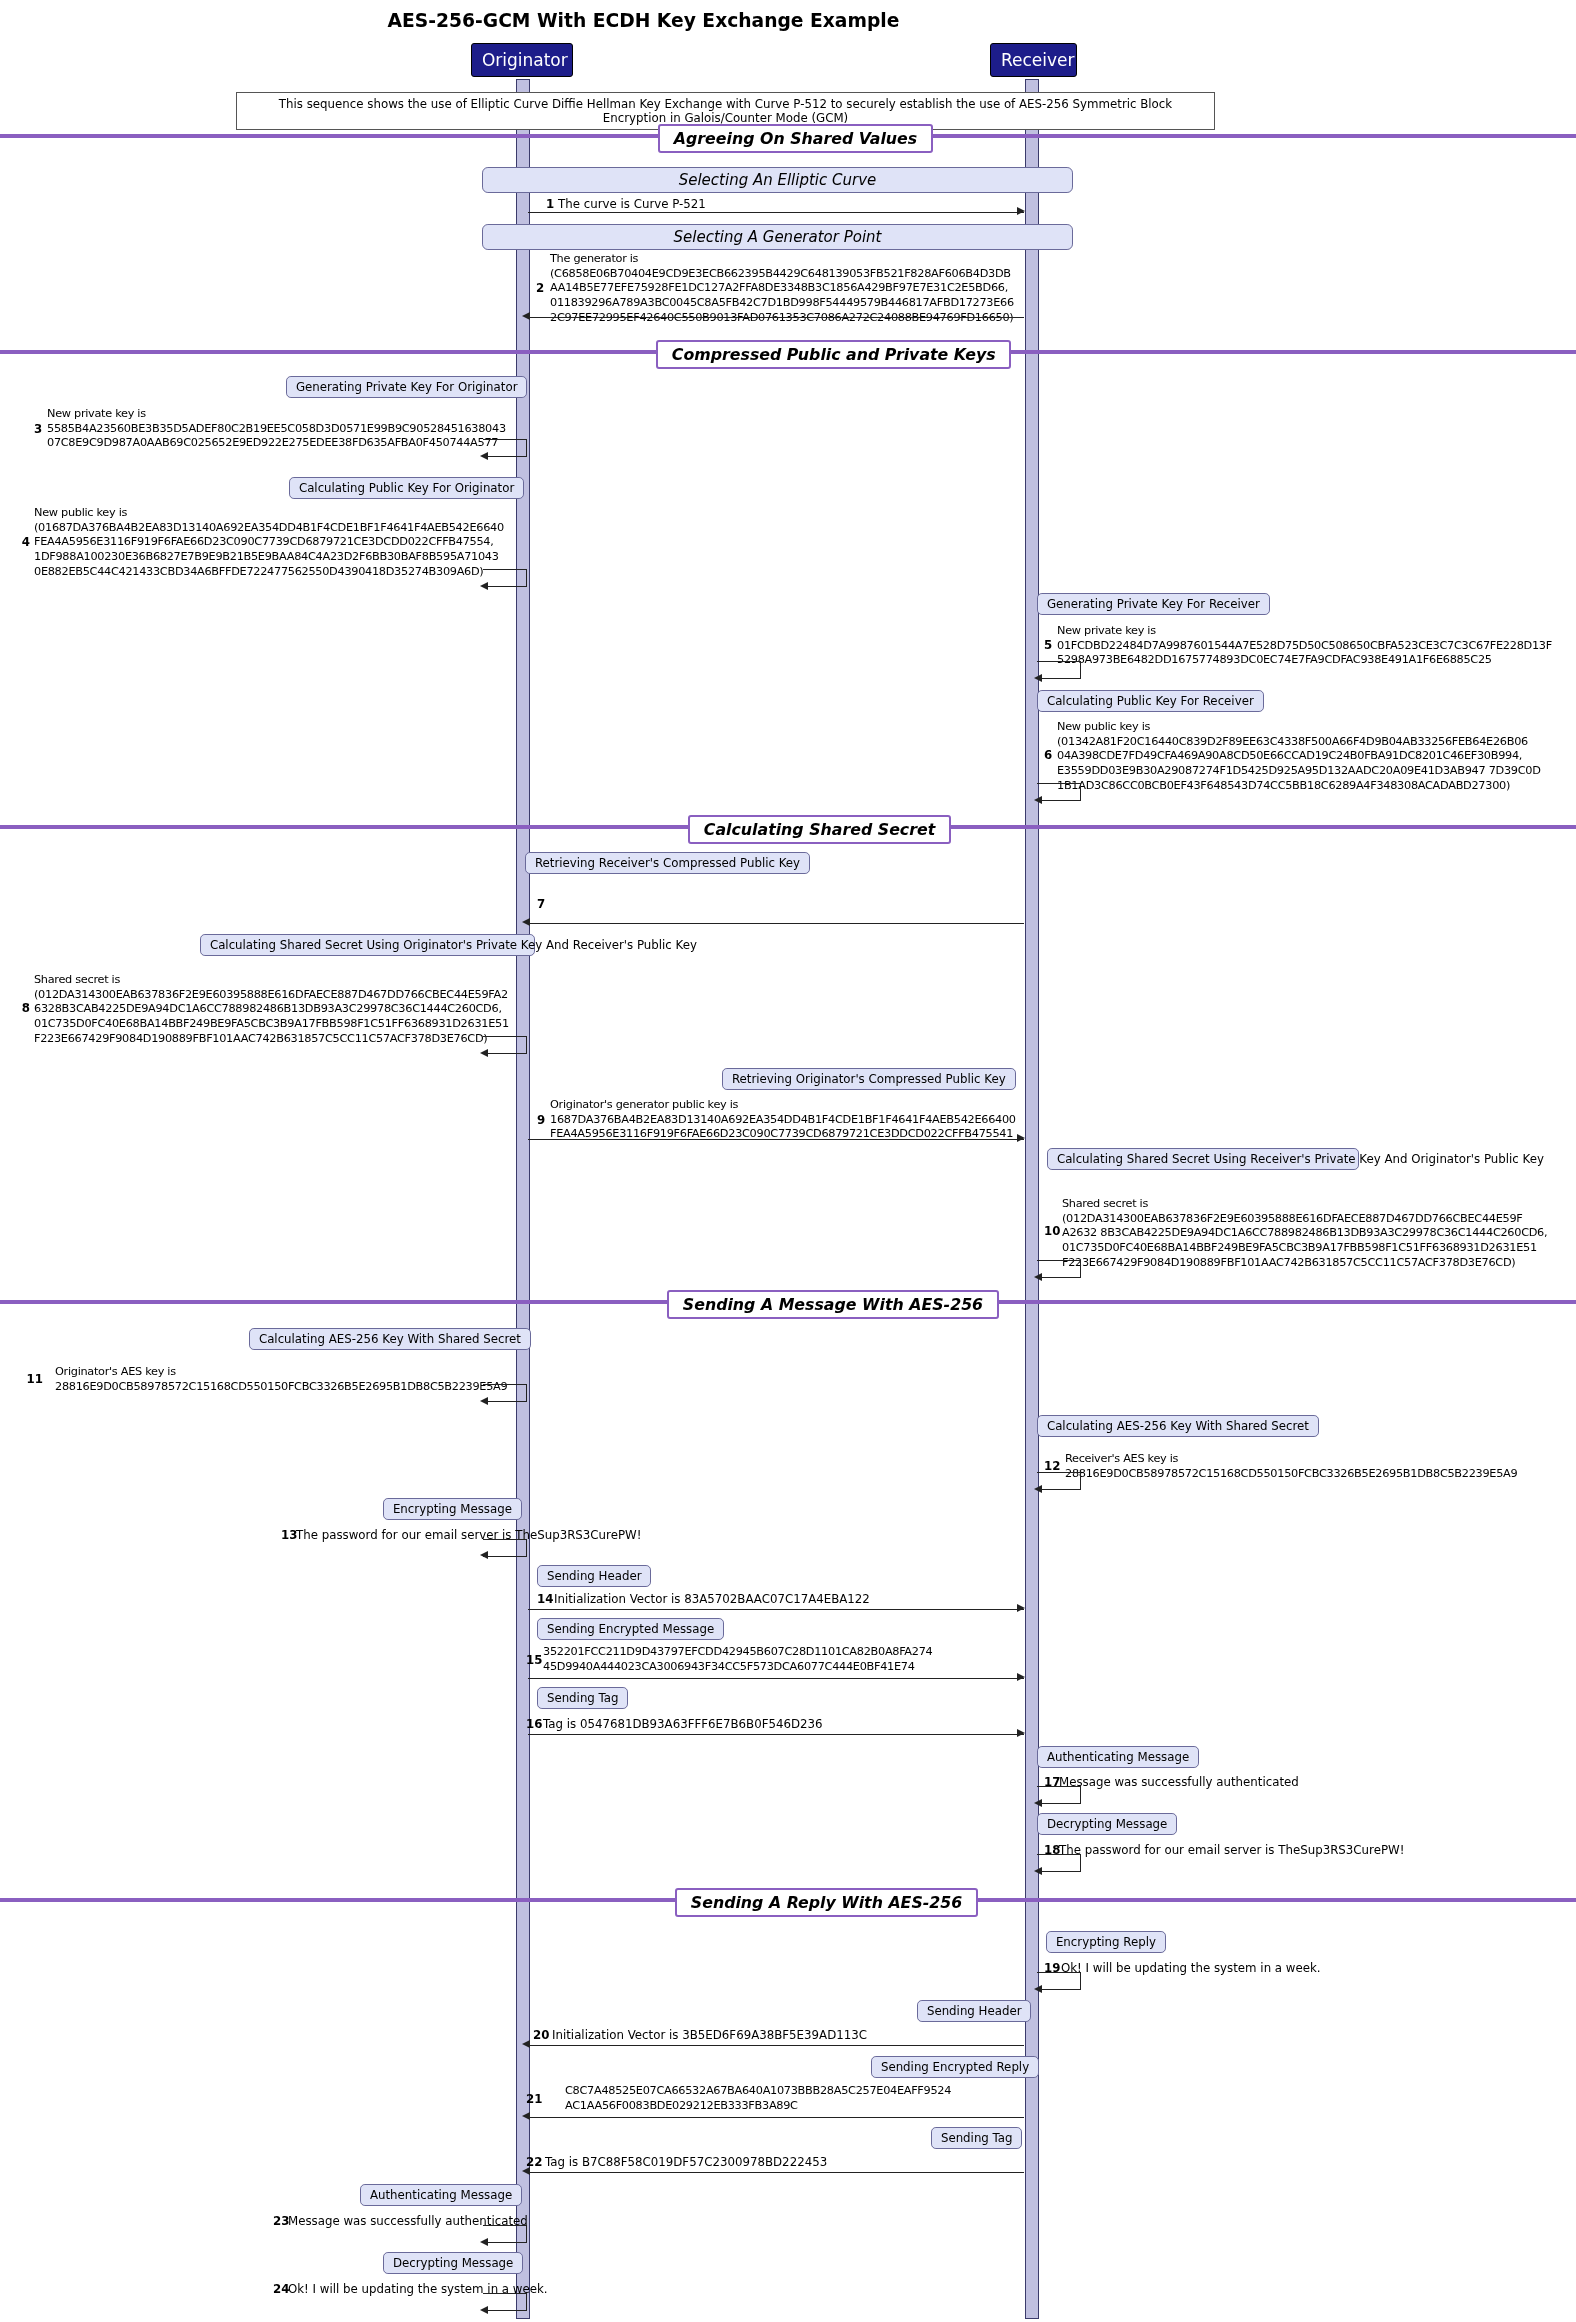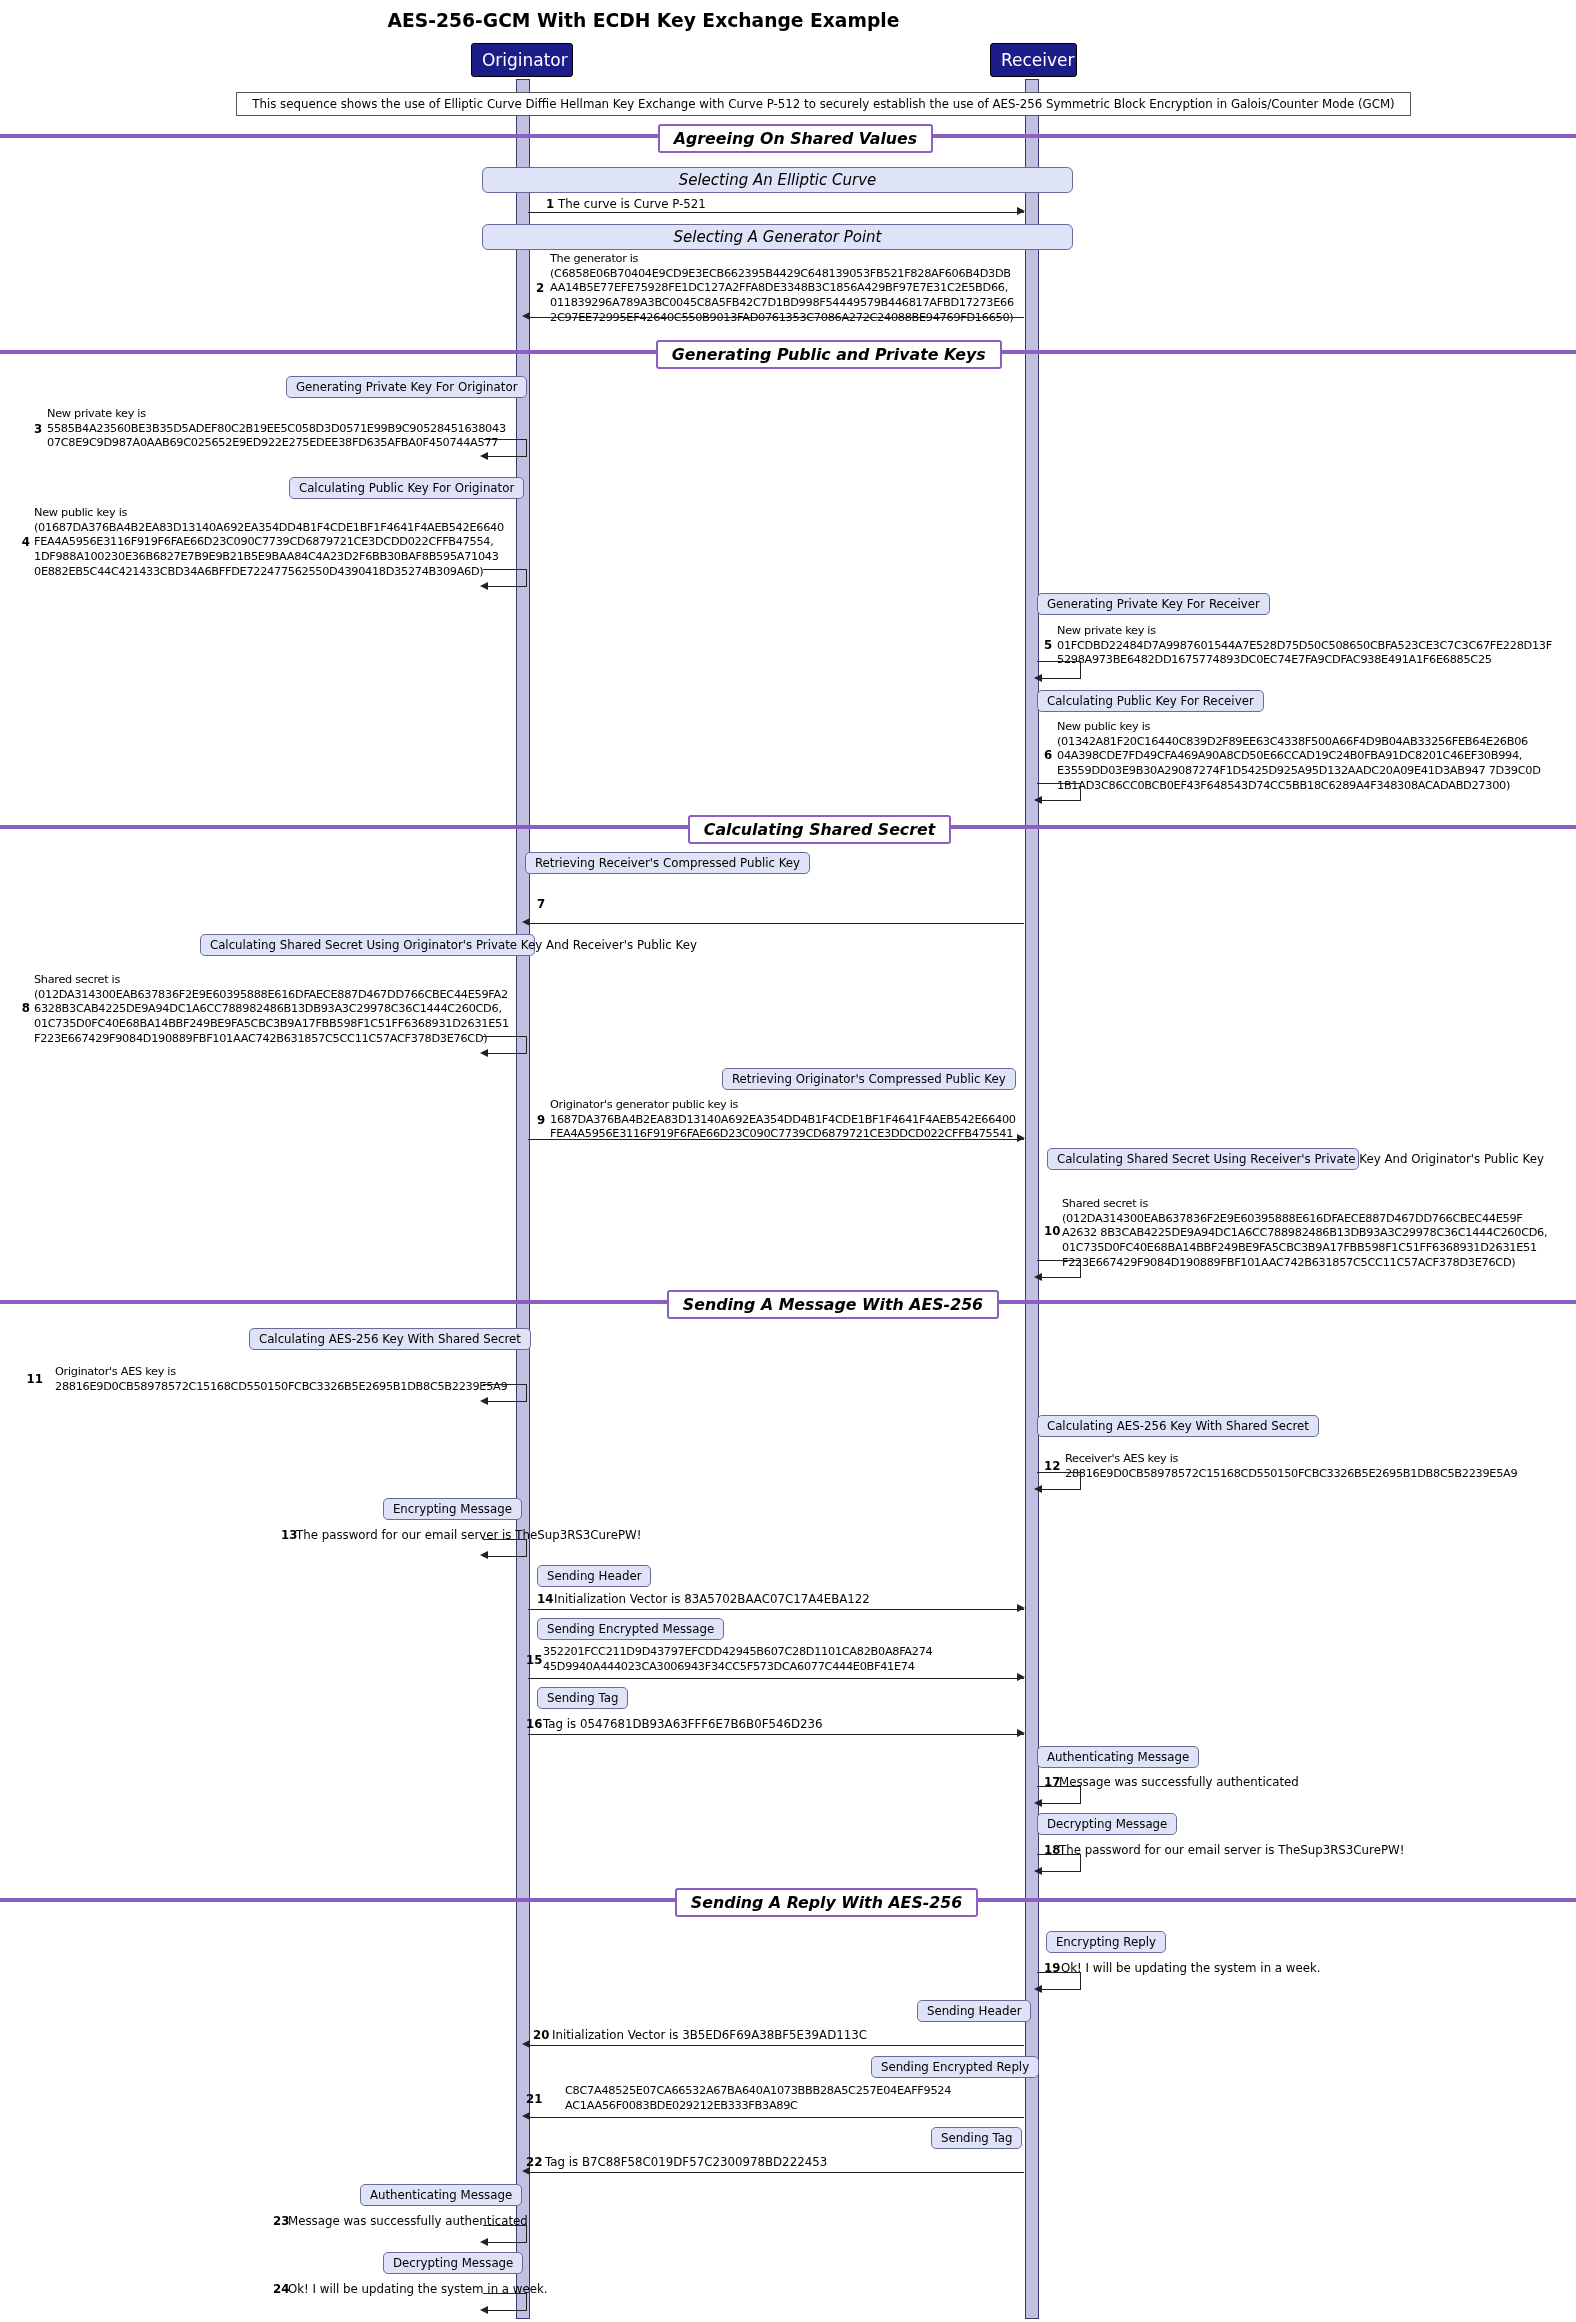--- a/index.html
+++ b/index.html
@@ -33,21 +33,21 @@
 
   <div class="lifeline" style="left:522px;top:79px;height:2236px;"></div>
   <div class="lifeline" style="left:1031px;top:79px;height:2236px;"></div>
 
   <div class="actor" style="left:471px;top:43px;width:102px;">Originator</div>
   <div class="actor" style="left:990px;top:43px;width:87px;">Receiver</div>
 
   <div class="actorbar" style="left:516px;top:79px;height:2238px;"></div>
   <div class="actorbar" style="left:1025px;top:79px;height:2238px;"></div>
 
-  <div class="banner" style="left:236px;top:92px;width:1175px;">This sequence shows the use of Elliptic Curve Diffie Hellman Key Exchange with Curve P-512 to securely establish the use of AES-256 Symmetric Block Encryption in Galois/Counter Mode (GCM)</div>
+  <div class="banner" style="left:236px;top:92px;width:979px;">This sequence shows the use of Elliptic Curve Diffie Hellman Key Exchange with Curve P-512 to securely establish the use of AES-256 Symmetric Block Encryption in Galois/Counter Mode (GCM)</div>
 
   <div class="divider" style="top:134px;"></div>
   <div class="divlabel" style="left:658px;top:124px;">Agreeing On Shared Values</div>
 
   <div class="group" style="left:482px;top:167px;width:591px;">Selecting An Elliptic Curve</div>
   <div class="msgnum" style="left:546px;top:197px;">1</div>
   <div class="msgtext" style="left:558px;top:197px;">The curve is Curve P-521</div>
   <div class="msgline" style="left:528px;top:212px;width:496px;"></div>
   <div class="arrowR" style="left:1017px;top:207px;"></div>
 
@@ -55,21 +55,21 @@
   <div class="msgnum" style="left:536px;top:281px;">2</div>
   <div class="msgblock hexline" style="left:550px;top:252px;">The generator is
 (C6858E06B70404E9CD9E3ECB662395B4429C648139053FB521F828AF606B4D3DB
 AA14B5E77EFE75928FE1DC127A2FFA8DE3348B3C1856A429BF97E7E31C2E5BD66,
 011839296A789A3BC0045C8A5FB42C7D1BD998F54449579B446817AFBD17273E66
 2C97EE72995EF42640C550B9013FAD0761353C7086A272C24088BE94769FD16650)</div>
   <div class="msgline" style="left:528px;top:317px;width:496px;"></div>
   <div class="arrowL" style="left:522px;top:312px;"></div>
 
   <div class="divider" style="top:350px;"></div>
-  <div class="divlabel" style="left:656px;top:340px;">Generating Public and Private Keys</div>
+  <div class="divlabel" style="left:656px;top:340px;">Compressed Public and Private Keys</div>
 
   <div class="grouptag" style="left:286px;top:376px;">Generating Private Key For Originator</div>
   <div class="msgnum" style="left:34px;top:422px;">3</div>
   <div class="msgblock hexline" style="left:47px;top:407px;">New private key is
 5585B4A23560BE3B35D5ADEF80C2B19EE5C058D3D0571E99B9C90528451638043
 07C8E9C9D987A0AAB69C025652E9ED922E275EDEE38FD635AFBA0F450744A577</div>
   <div class="selfloop" style="left:483px;top:439px;width:44px;height:17.7px;"></div>
   <div class="arrowL" style="left:480px;top:452px;"></div>
 
   <div class="grouptag" style="left:289px;top:477px;">Calculating Public Key For Originator</div>

